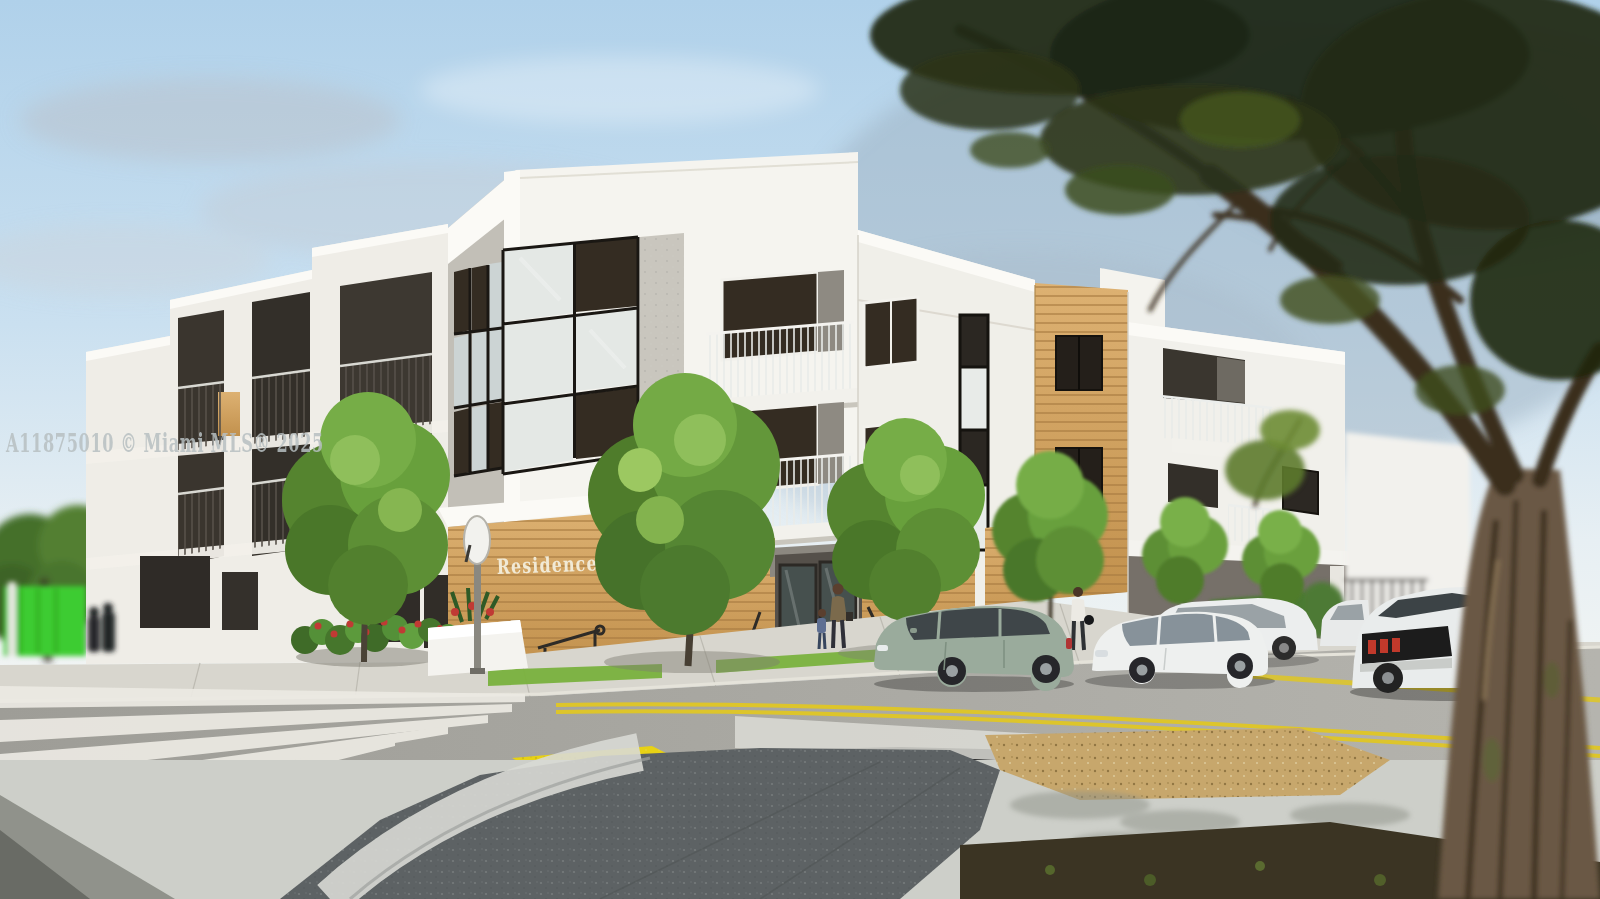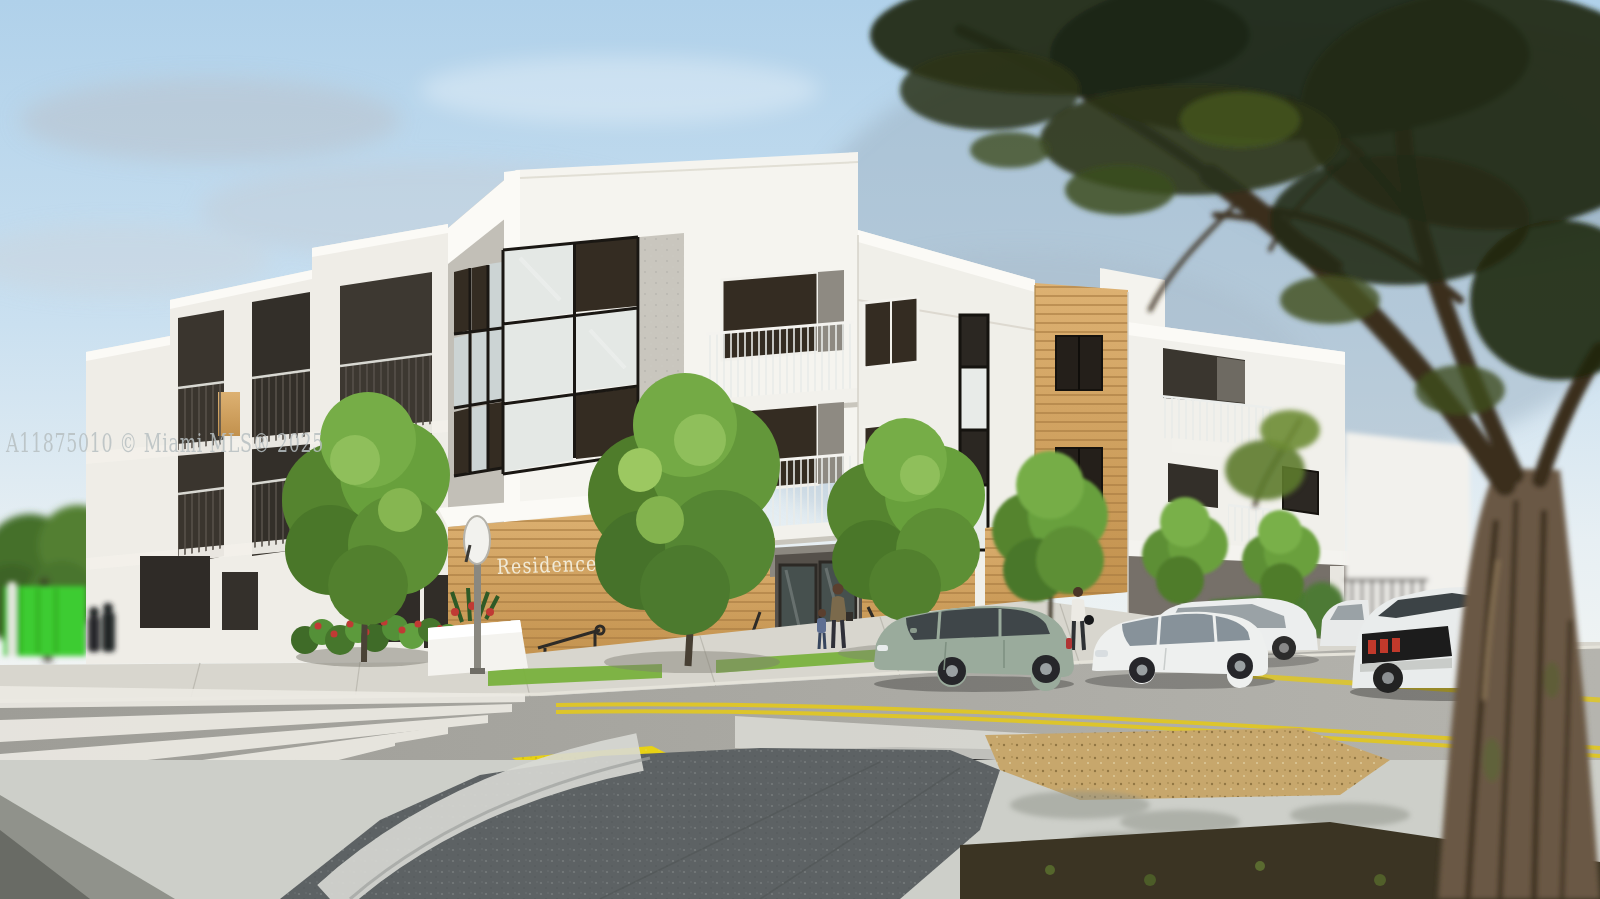--- a/index.html
+++ b/index.html
@@ -1,17 +1,17 @@
 <!DOCTYPE html>
 <html><head>
 <meta charset="utf-8">
 <style>
   html,body{margin:0;padding:0;background:#222;}
   .stage{position:relative;width:1600px;height:899px;overflow:hidden;
-         font-family:"DejaVu Serif", serif;}
+         font-family:"DejaVu Serif", serif;font-weight:bold;}
   svg{display:block}
   .white{fill:#f5f4ef}.white2{fill:#fbfaf6}.grayface{fill:#c2bfb7}
   .stucco{fill:#c9c6be}.darkg{fill:#342c22}.frost{fill:#e4e8e5}
   .frostL{fill:#ccd4d4}.slab{fill:#f2f1ec}
   .mull{stroke:#1a1713;stroke-width:3;fill:none}
   text.wm{font-size:26px;fill:#b7bfc1;opacity:.85;letter-spacing:1px}
   text.sign{font-size:21px;fill:#f1ead6;letter-spacing:1.5px}
 </style>
 </head>
 <body>

